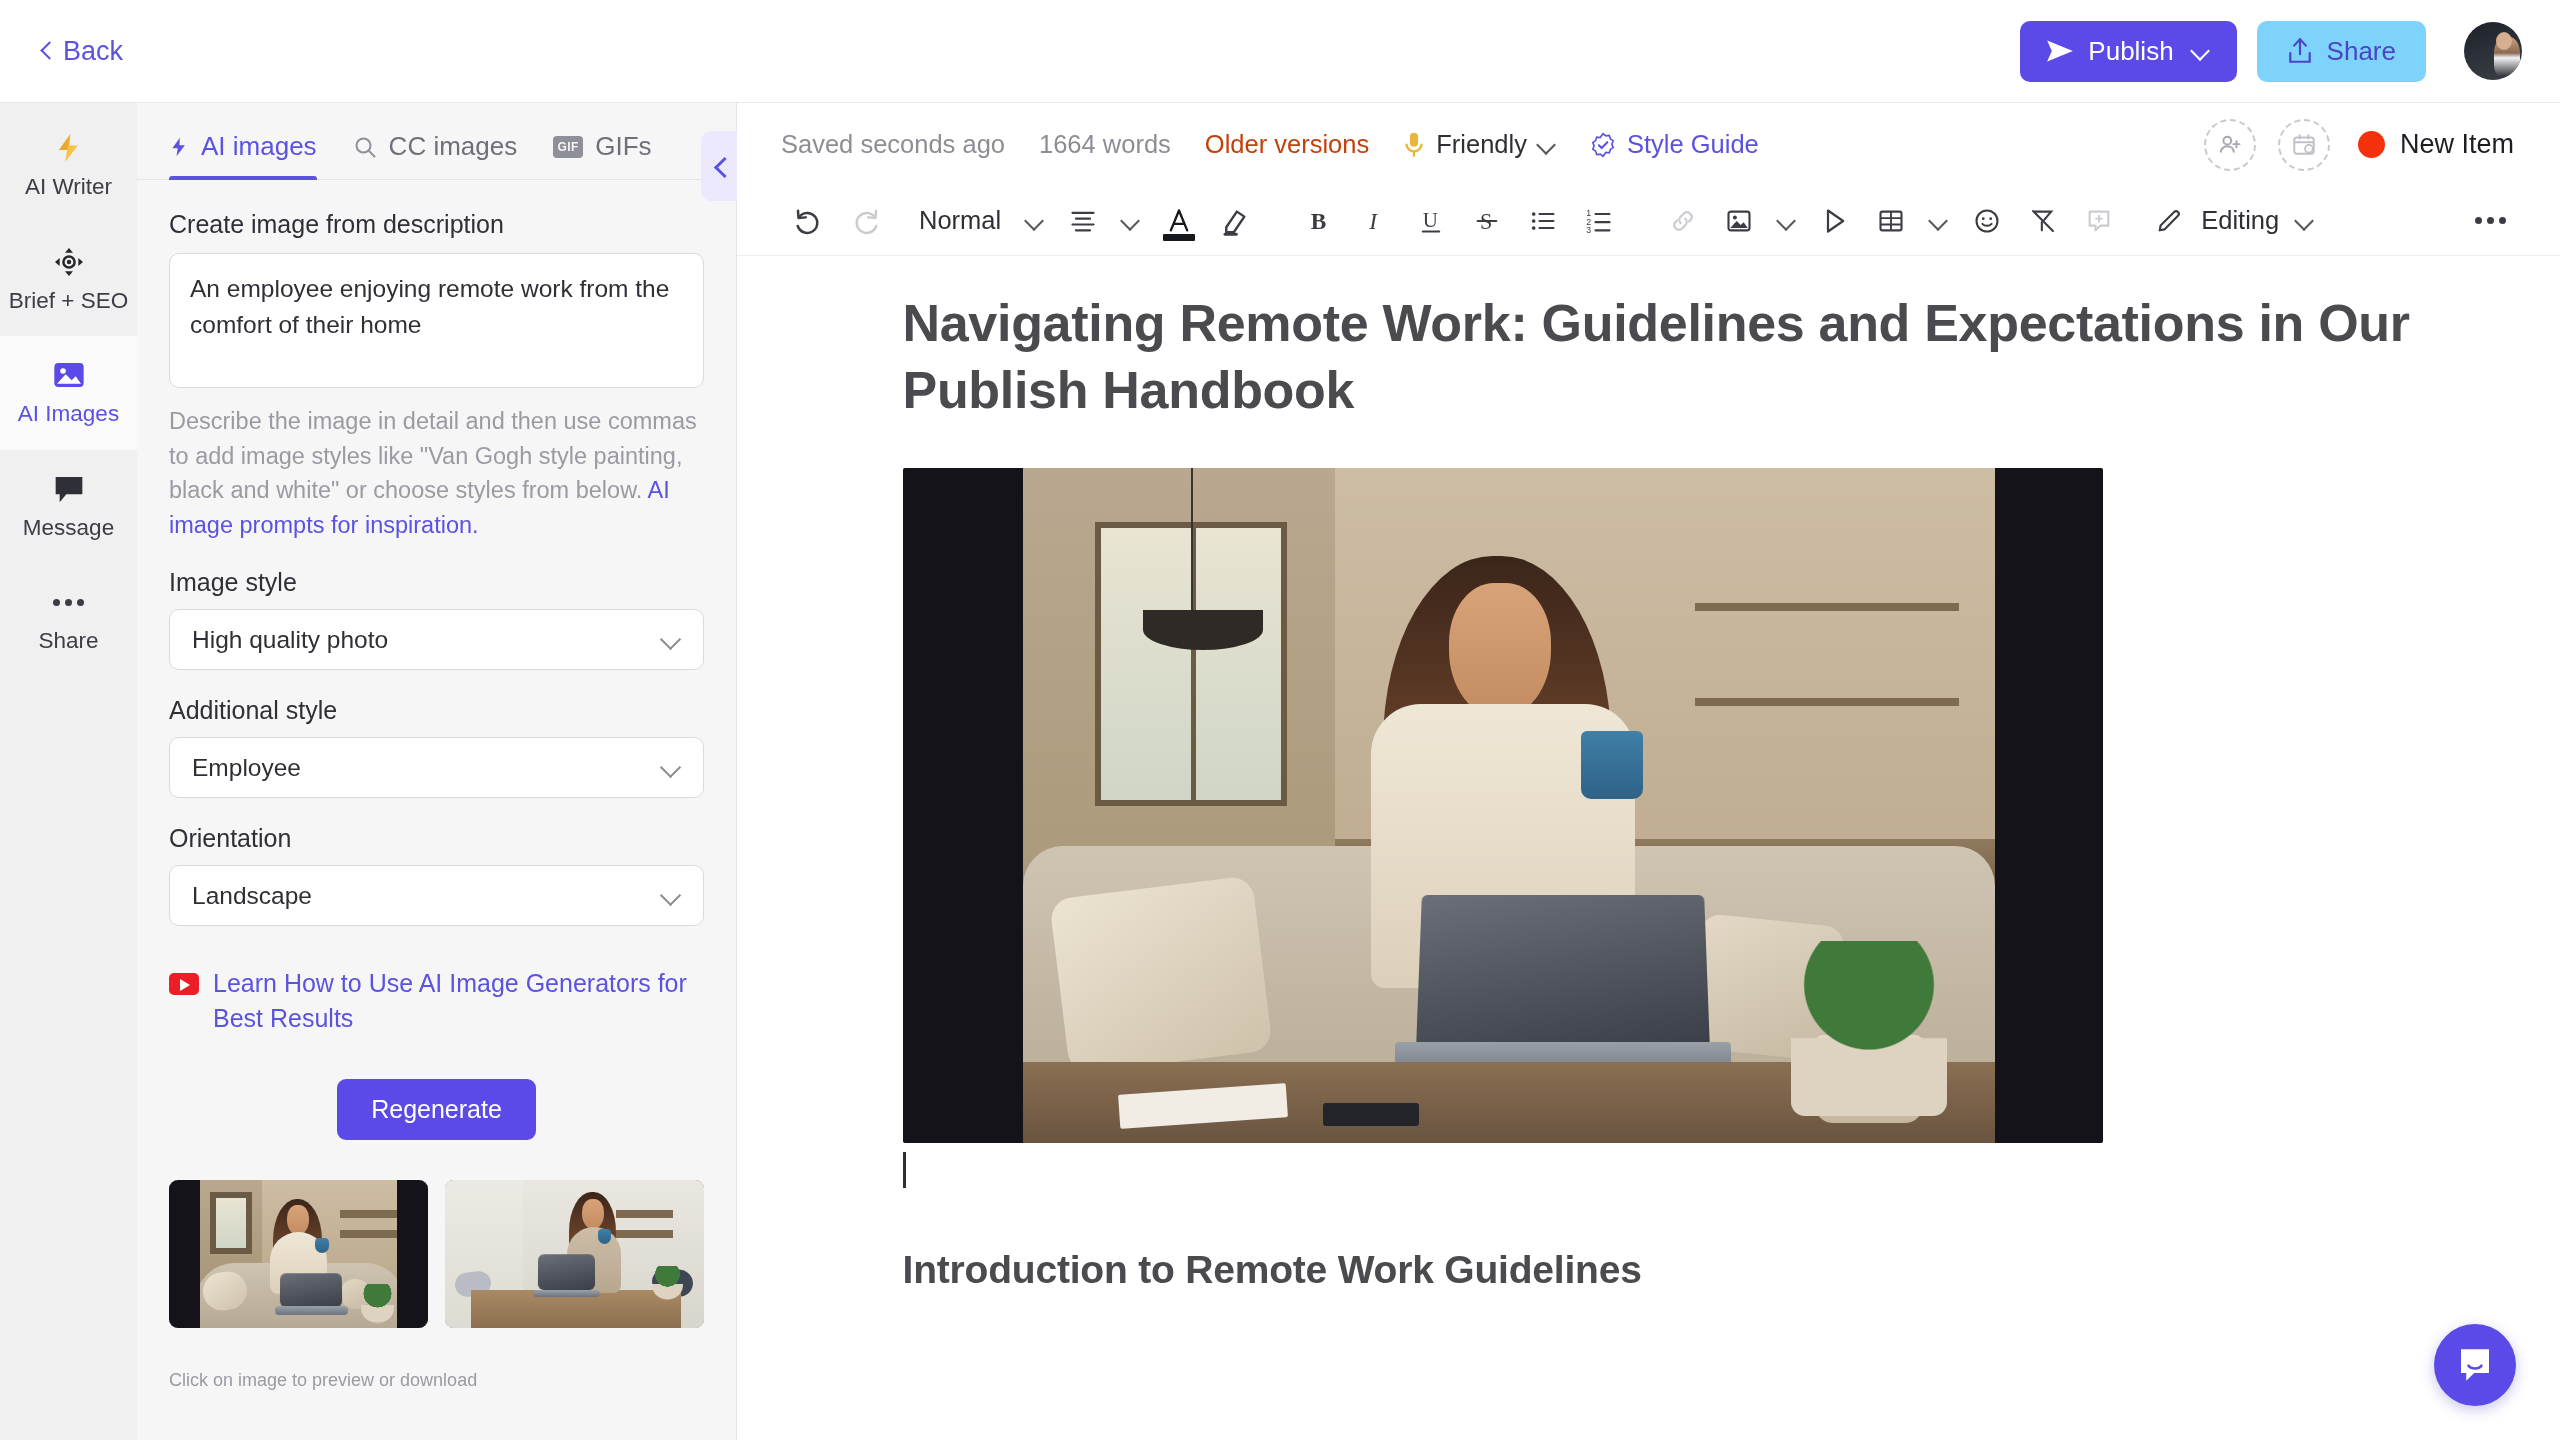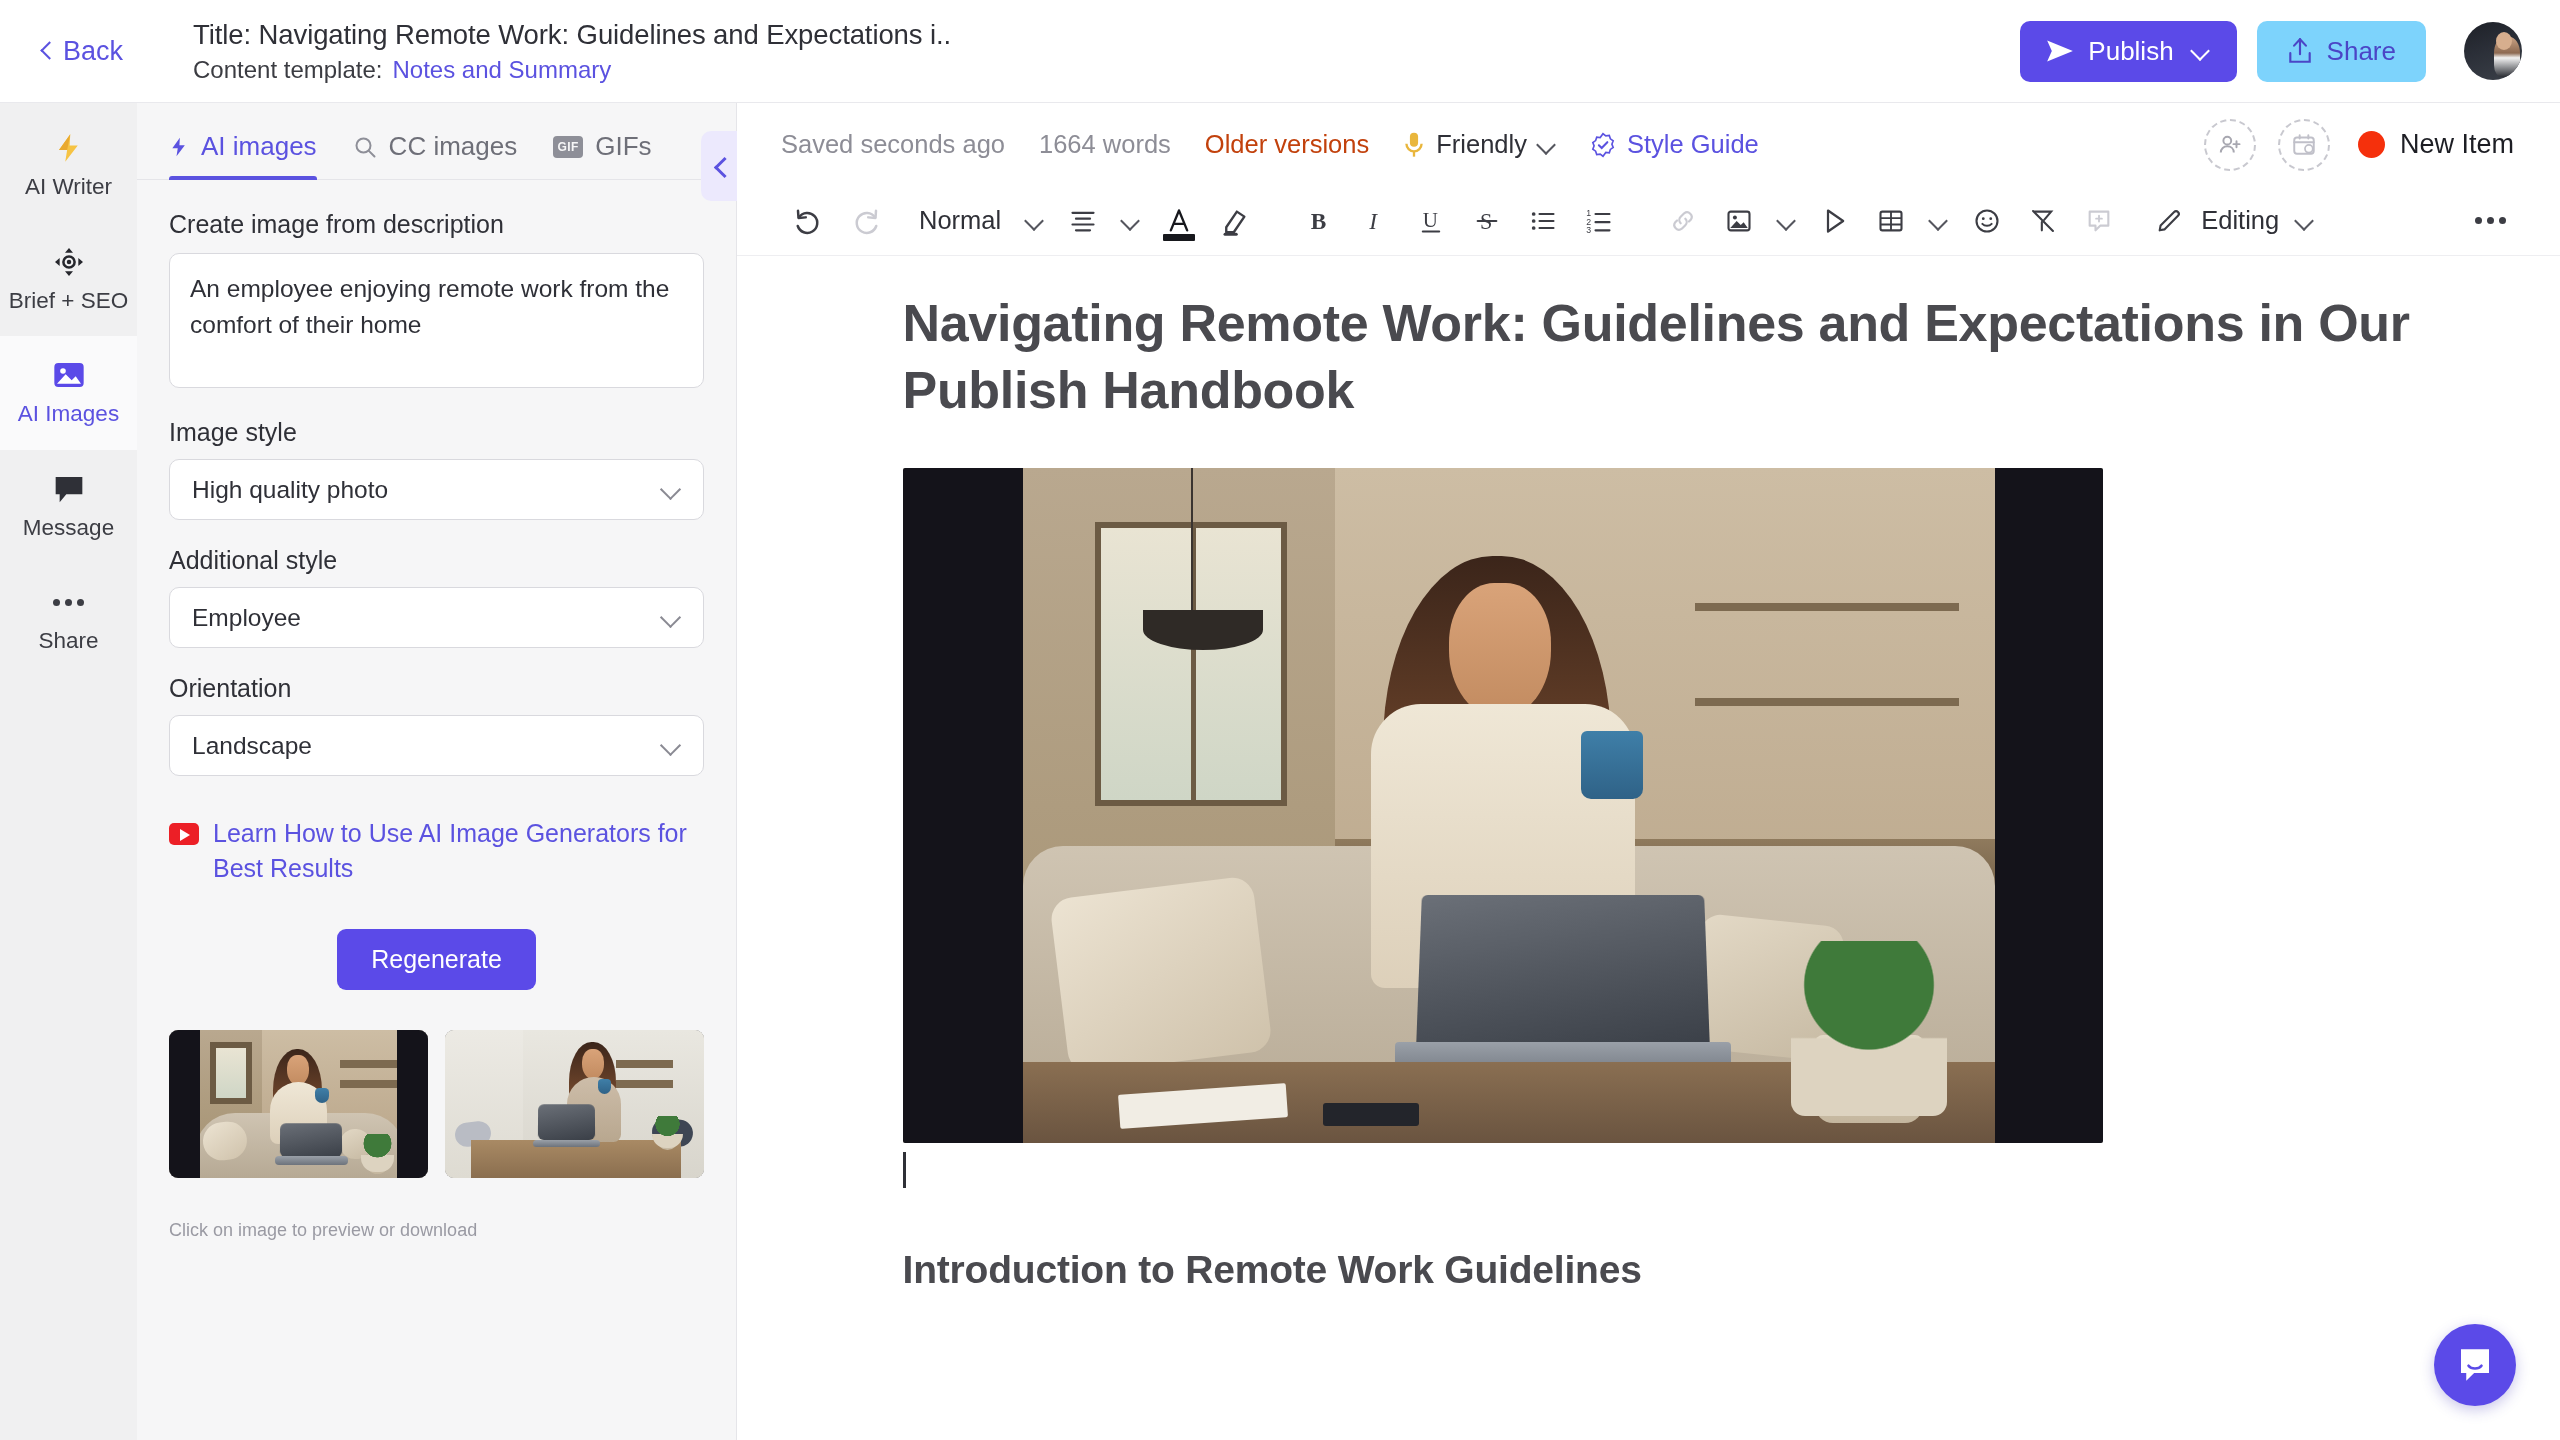--- a/index.html
+++ b/index.html
@@ -368,27 +368,20 @@
 <body>
 
 <div class="app">
 
   <div class="topbar">
     <div class="back-btn">
       <span class="back-chev"></span>
       <span>Back</span>
     </div>
 
-    <div class="title-block">
-      <div class="doc-title">Title: Navigating Remote Work: Guidelines and Expectations i..</div>
-      <div class="template-row">
-        <span class="template-label">Content template:</span>
-        <span class="template-value">Notes and Summary</span>
-      </div>
-    </div>
 
     <div class="topbar-right">
       <button class="btn-publish">
         <svg class="send-icon" viewBox="0 0 24 22">
           <path d="M1 2 L23 11 L1 20 L5 11 Z" fill="#ffffff"></path>
         </svg>
         <span>Publish</span>
         <span class="chev-down-white"></span>
       </button>
 
@@ -482,20 +475,23 @@
       </div>
 
       <div class="panel-collapse">
         <i></i>
       </div>
 
       <div class="panel-body">
         <div class="field-label">Create image from description</div>
         <textarea class="prompt-box" placeholder="Describe the image you want to create" style="">An employee enjoying remote work from the comfort of their home</textarea>
 
+        <div class="helper">
+          <span>Describe the image in detail and then use commas to add image styles like "Van Gogh style painting, black and white" or choose styles from below. </span><a>AI image prompts for inspiration.</a>
+        </div>
 
         <div class="select-label">Image style</div>
         <div class="select">
           <span>High quality photo</span>
           <span class="sel-chev"></span>
         </div>
 
         <div class="select-label">Additional style</div>
         <div class="select">
           <span>Employee</span>

